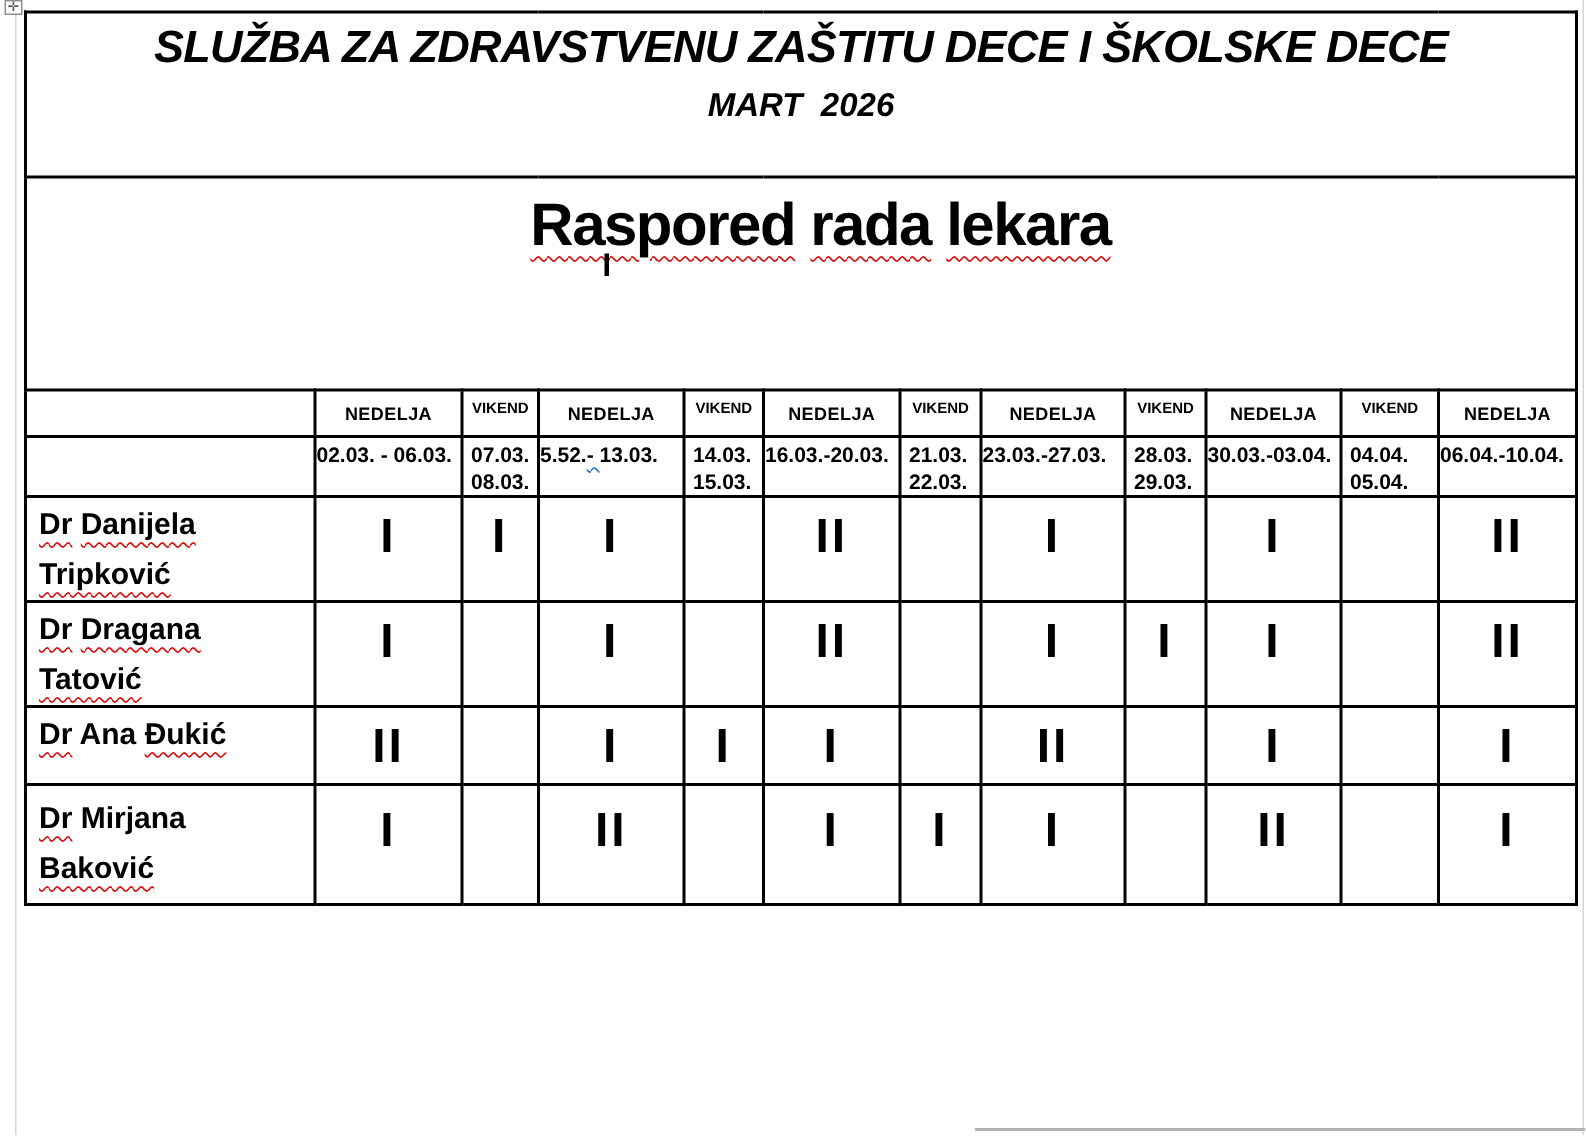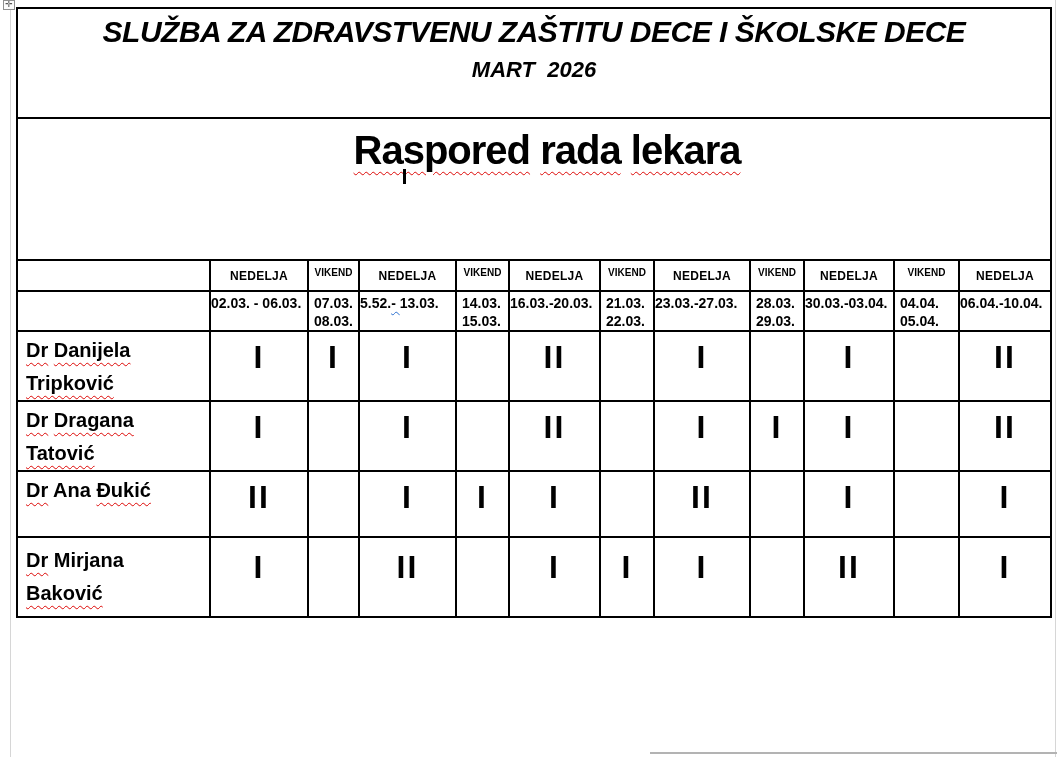--- a/index.html
+++ b/index.html
@@ -19,21 +19,21 @@
   table.doc-table {
     position:absolute; left:16px; top:7px;
     border-collapse:collapse; table-layout:fixed;
   }
   .doc-table td, .doc-table th { border:2px solid #000; overflow:hidden; }
 
   .r-title   { height:110px; }
   .r-heading { height:142px; }
   .r-period  { height:31px;  }
   .r-date    { height:39px;  }
-  .r-doc     { height:66px;  }
+  .r-doc     { height:52px;  }
   .r-doc-first { height:63px; }
   .r-doc-last  { height:80px; }
 
   .title-cell { text-align:center; vertical-align:top; padding-top:6px;font-style:italic; }
   .doc-title {
     font-size:30px; font-weight:bold; letter-spacing:-0.5px; line-height:34px; white-space:nowrap;
   }
   .doc-subtitle { font-size:22px; font-weight:bold; margin-top:8px; white-space:pre; }
 
   .heading-cell { text-align:center; vertical-align:top; padding-top:8px; position:relative; }

